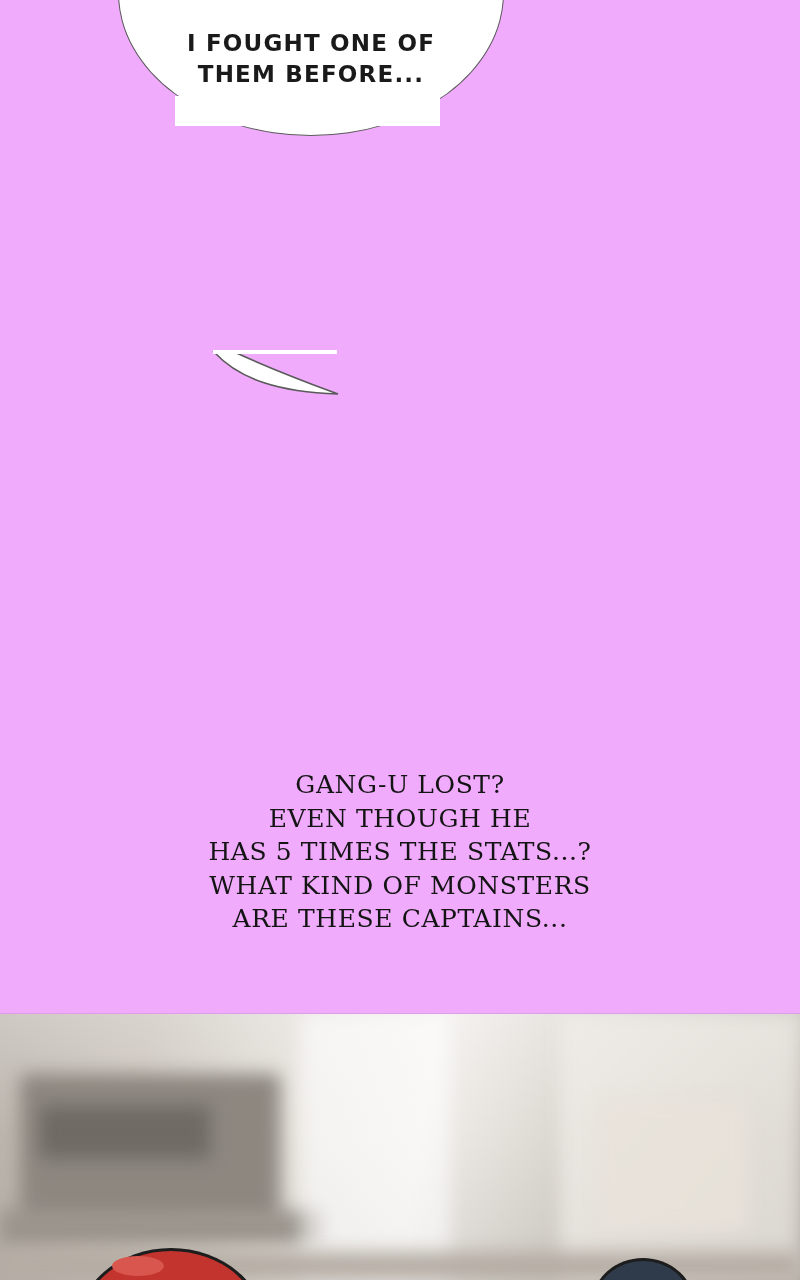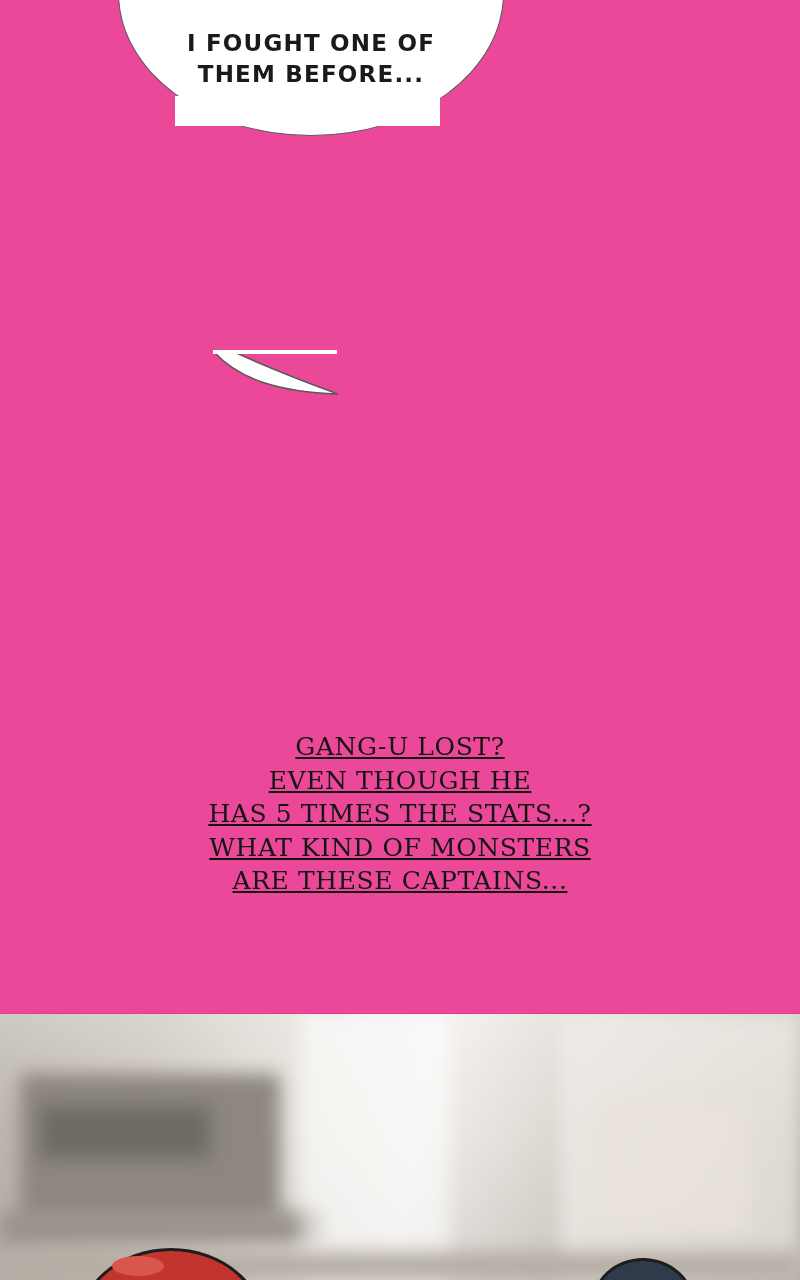--- a/index.html
+++ b/index.html
@@ -13,21 +13,21 @@
     position: relative;
     overflow: hidden;
     font-family: "DejaVu Sans", sans-serif;
   }
 
   .page {
     position: absolute;
     top: 0; left: 0;
     width: 800px;
     height: 1207px;
-    background: #ec4899;
+    background: #f0abfc;
   }
 
   
   .balloon {
     position: absolute;
     background: #ffffff;
     border: 1.6px solid #5a5a5a;
     border-radius: 50%;
     display: flex;
     align-items: center;
@@ -101,22 +101,21 @@
     width: 800px;
     text-align: center;
     font-family: "DejaVu Serif", serif;
     color: #141414;
     font-size: 25px;
     line-height: 1.34;
     letter-spacing: 0.6px;
     white-space: pre-line;
   }
   #narration-1 {
-    top: 730px;
-    text-decoration: underline;
+    top: 768px;
   }
 
   
   .panel {
     position: absolute;
     left: 0;
     top: 1014px;
     width: 800px;
     height: 266px;
     overflow: hidden;

